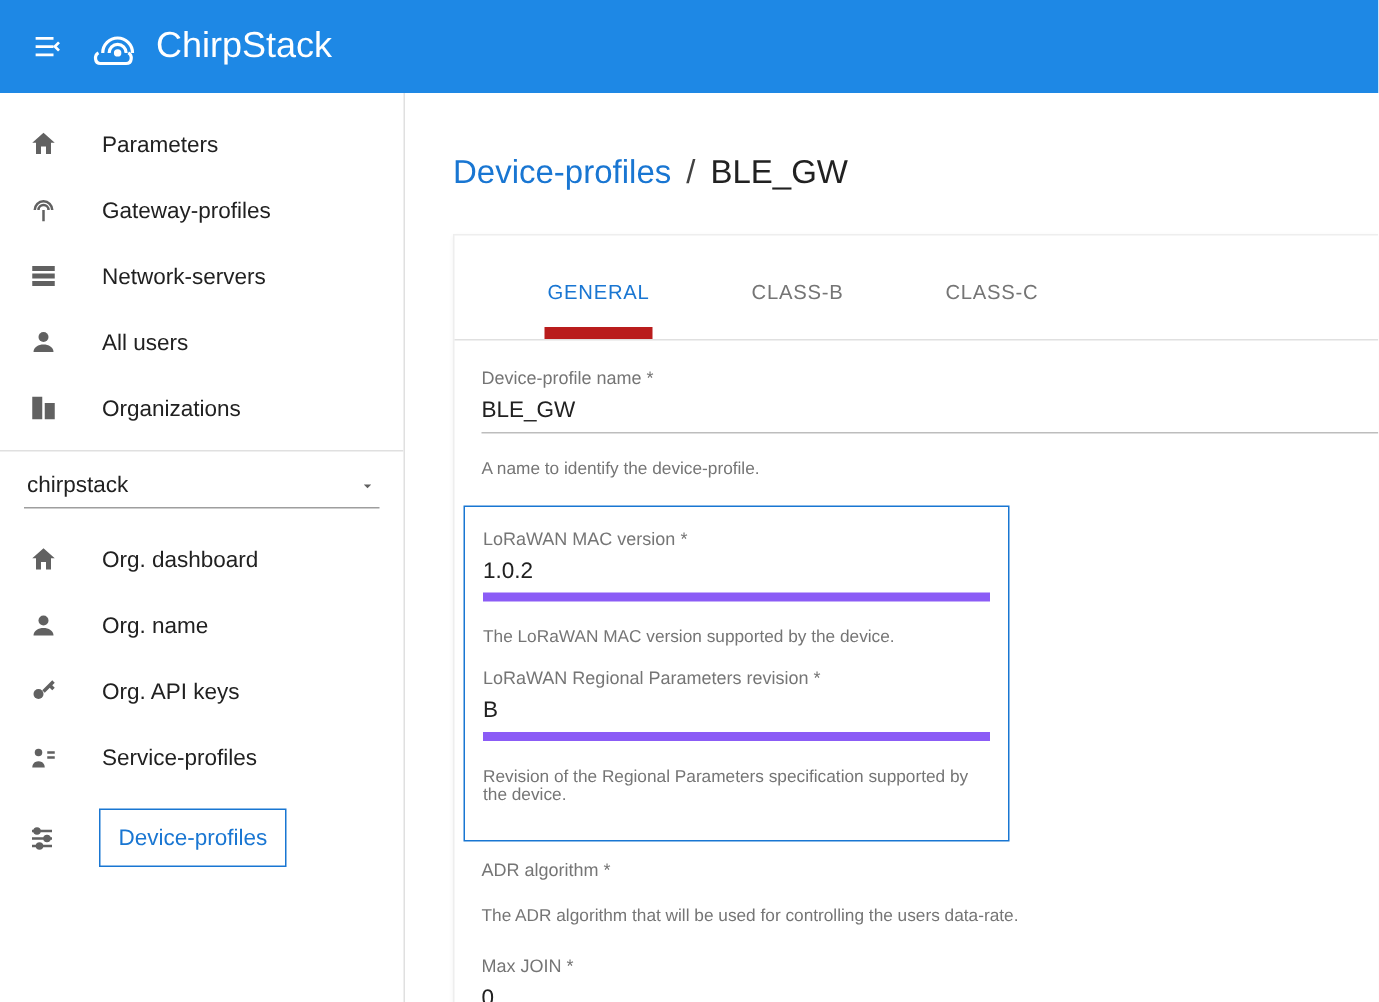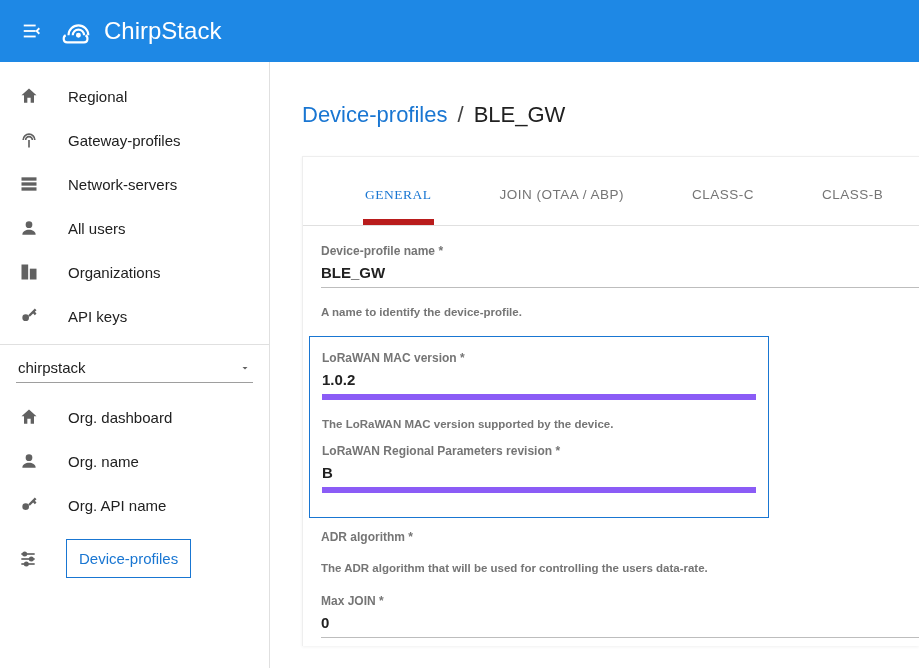--- a/index.html
+++ b/index.html
@@ -28,29 +28,29 @@
   .content { flex:1; padding: 20px 0 0 32px; overflow:hidden; }
   .breadcrumb { display:flex; align-items:center; gap:10px; font-size: 22px; margin: 20px 0 28px 0; }
   .breadcrumb-link { color:#1976d2; font-weight: 400; cursor:pointer; }
   .breadcrumb-sep { color:#424242; }
   .breadcrumb-current { color:#212121; font-weight: 400; }
 
   .card { background:#fff; border-top:1px solid #eee; border-left:1px solid #eee; margin-left: 0; padding: 10px 0 0 0; box-shadow: 0 1px 3px rgba(0,0,0,0.06); }
 
   .tabs { display:flex; gap: 64px; padding: 12px 0 0 60px; border-bottom:1px solid #e0e0e0; }
   .tab { font-size: 13.5px; letter-spacing: 0.5px; color:#757575; padding: 8px 2px 16px 2px; cursor:pointer; font-weight:500; }
-  .tab.active { color:#1976d2; border-bottom: 6px solid #b91c1c; font-family: Liberation Serif, serif; }
+  .tab.active { color:#1976d2; border-bottom: 8px solid #b91c1c; }
 
   .form { padding: 6px 0 0 18px; }
-  .field { margin: 12px 0 10px 0; padding: 0 0 8px 0; font-weight: bold; }
+  .field { margin: 12px 0 10px 0; padding: 0 0 8px 0; }
   .field-label { font-size: 12px; color:#757575; margin-bottom: 6px; }
   .field-value { font-size: 15px; color:#212121; padding: 0 0 6px 0; border-bottom: 1px solid #bdbdbd; margin-right: 0; }
   .field-help { font-size: 11.5px; color:#757575; margin-top: 18px; }
 
-  .highlight-box { border:1px solid #1976d2; padding: 8px 12px 10px 12px; margin: 6px 0 10px -12px; width: 460px; }
+  .highlight-box { border:1px solid #1976d2; padding: 8px 12px 10px 12px; margin: 6px 0 10px -12px; width: 364px; }
   .highlight-box .field { margin: 6px 0 6px 0; }
   .highlight-box .field-value { border-bottom: 6px solid #8b5cf6; }
 
   svg { display:block; }
 </style>
 </head>
 <body>
 
 <div class="header">
   <span class="sidebar-toggle">
@@ -74,21 +74,21 @@
 
 <div class="layout">
   <nav class="sidebar">
 
     <div class="sidebar-item">
       <span class="icon">
         <svg width="20" height="20" viewBox="0 0 24 24" fill="#616161">
             <path d="M12 3l9 8h-3v9h-4v-6h-4v6H6v-9H3z"></path>
           </svg>
       </span>
-      <span class="sidebar-item-label">Regional</span>
+      <span class="sidebar-item-label">Parameters</span>
     </div>
 
     <div class="sidebar-item">
       <span class="icon">
         <svg width="20" height="20" viewBox="0 0 24 24" fill="none" stroke="#616161" stroke-width="2">
             <path d="M5 12a7 7 0 0 1 14 0"></path>
             <path d="M8 12a4 4 0 0 1 8 0"></path>
             <line x1="12" y1="12" x2="12" y2="21"></line>
           </svg>
       </span>
@@ -119,29 +119,20 @@
     <div class="sidebar-item">
       <span class="icon">
         <svg width="20" height="20" viewBox="0 0 24 24" fill="#616161">
             <rect x="3" y="3" width="8" height="18"></rect>
             <rect x="13" y="8" width="8" height="13"></rect>
           </svg>
       </span>
       <span class="sidebar-item-label">Organizations</span>
     </div>
 
-    <div class="sidebar-item">
-      <span class="icon">
-        <svg width="20" height="20" viewBox="0 0 24 24" fill="#616161">
-            <circle cx="8" cy="14" r="4"></circle>
-            <path d="M11 11l8-8 2 2-2 2 2 2-2 2-2-2-4 4"></path>
-          </svg>
-      </span>
-      <span class="sidebar-item-label">API keys</span>
-    </div>
 
     <hr class="sidebar-divider">
 
     <div class="org-select">
       <span class="org-select-text">chirpstack</span>
       <span class="org-select-caret">
         <svg width="12" height="12" viewBox="0 0 24 24" fill="#616161">
             <path d="M7 10l5 5 5-5z"></path>
           </svg>
       </span>
@@ -166,23 +157,34 @@
       <span class="sidebar-item-label">Org. name</span>
     </div>
 
     <div class="sidebar-item">
       <span class="icon">
         <svg width="20" height="20" viewBox="0 0 24 24" fill="#616161">
             <circle cx="8" cy="14" r="4"></circle>
             <path d="M11 11l8-8 2 2-2 2 2 2-2 2-2-2-4 4"></path>
           </svg>
       </span>
-      <span class="sidebar-item-label">Org. API name</span>
-    </div>
-
+      <span class="sidebar-item-label">Org. API keys</span>
+    </div>
+
+    <div class="sidebar-item">
+      <span class="icon">
+        <svg width="20" height="20" viewBox="0 0 24 24" fill="#616161">
+            <circle cx="8" cy="8" r="3"></circle>
+            <path d="M3 20c0-3 2-5 5-5s5 2 5 5z"></path>
+            <line x1="15" y1="8" x2="21" y2="8" stroke="#616161" stroke-width="2"></line>
+            <line x1="15" y1="12" x2="21" y2="12" stroke="#616161" stroke-width="2"></line>
+          </svg>
+      </span>
+      <span class="sidebar-item-label">Service-profiles</span>
+    </div>
 
     <div class="sidebar-item-row" style="padding-bottom:0;">
       <span class="icon">
         <svg width="20" height="20" viewBox="0 0 24 24" fill="none" stroke="#616161" stroke-width="2">
             <line x1="4" y1="6" x2="20" y2="6"></line>
             <line x1="4" y1="12" x2="20" y2="12"></line>
             <line x1="4" y1="18" x2="20" y2="18"></line>
             <circle cx="8" cy="6" r="2" fill="#616161"></circle>
             <circle cx="16" cy="12" r="2" fill="#616161"></circle>
             <circle cx="10" cy="18" r="2" fill="#616161"></circle>
@@ -198,42 +200,42 @@
   <main class="content">
     <div class="breadcrumb">
       <span class="breadcrumb-link">Device-profiles</span>
       <span class="breadcrumb-sep">/</span>
       <span class="breadcrumb-current">BLE_GW</span>
     </div>
 
     <div class="card">
       <div class="tabs">
         <div class="tab active">GENERAL</div>
-        <div class="tab">JOIN (OTAA / ABP)</div>
+        <div class="tab">CLASS-B</div>
         <div class="tab">CLASS-C</div>
-        <div class="tab">CLASS-B</div>
       </div>
 
       <div class="form">
 
         <div class="field">
           <div class="field-label">Device-profile name *</div>
           <div class="field-value">BLE_GW</div>
           <div class="field-help">A name to identify the device-profile.</div>
         </div>
 
         <div class="highlight-box">
           <div class="field">
             <div class="field-label">LoRaWAN MAC version *</div>
             <div class="field-value">1.0.2</div>
             <div class="field-help">The LoRaWAN MAC version supported by the device.</div>
           </div>
           <div class="field">
             <div class="field-label">LoRaWAN Regional Parameters revision *</div>
             <div class="field-value">B</div>
+            <div class="field-help">Revision of the Regional Parameters specification supported by the device.</div>
           </div>
         </div>
 
         <div class="field">
           <div class="field-label">ADR algorithm *</div>
           <div class="field-help">The ADR algorithm that will be used for controlling the users data-rate.</div>
         </div>
 
         <div class="field">
           <div class="field-label">Max JOIN *</div>

